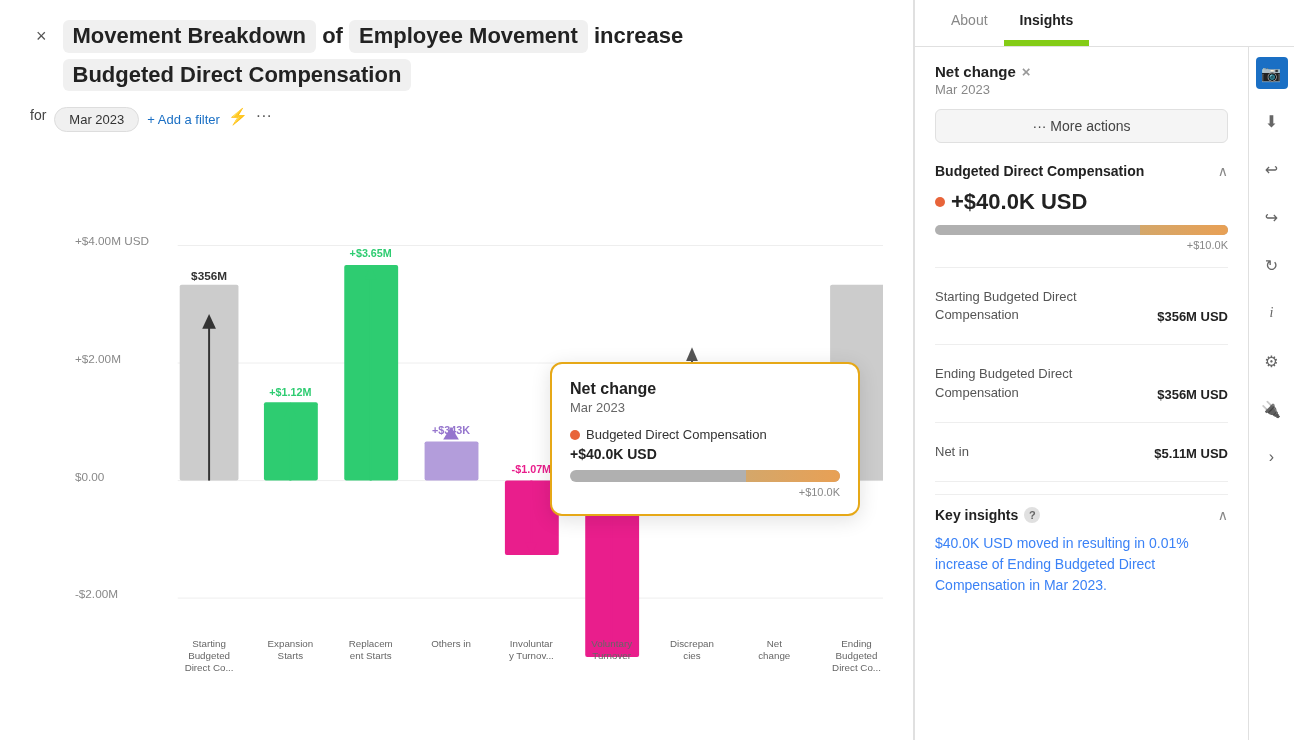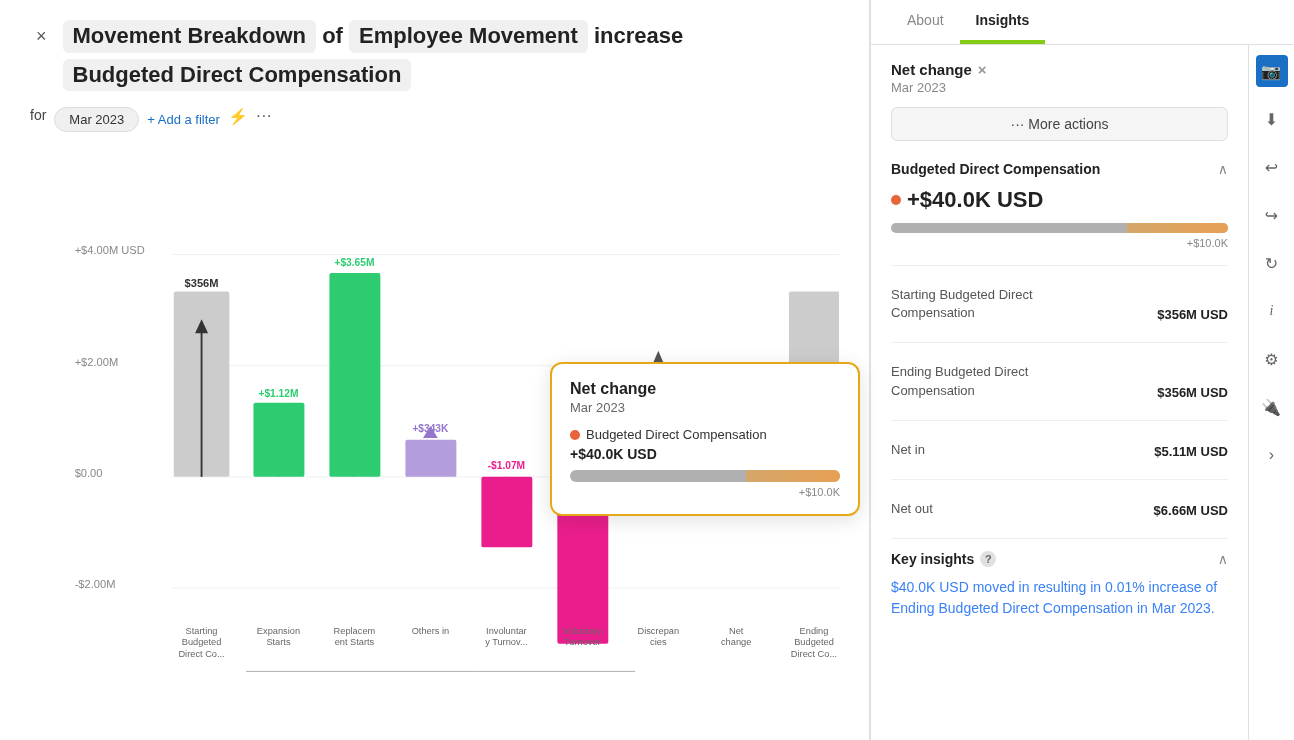--- a/index.html
+++ b/index.html
@@ -171,21 +171,21 @@
     }
 
     .tooltip-bar-label {
       font-size: 11px;
       color: #888;
       text-align: right;
     }
 
     
     .right-panel {
-      width: 424px;
+      width: 380px;
       display: flex;
       flex-direction: column;
       border-left: 1px solid #e0e0e0;
     }
 
     .tabs-row {
       display: flex;
       border-bottom: 1px solid #e0e0e0;
       padding: 0 20px;
     }
@@ -194,21 +194,21 @@
       padding: 12px 16px;
       font-size: 14px;
       color: #888;
       cursor: pointer;
       border-bottom: 2px solid transparent;
     }
 
     .tab.active {
       color: #222;
       font-weight: 600;
-      border-bottom: 4px solid #84cc16;
+      border-bottom: 6px solid #84cc16;
     }
 
     .right-icons {
       display: flex;
       flex-direction: column;
       width: 46px;
       border-left: 1px solid #e0e0e0;
       align-items: center;
       padding: 10px 0;
       gap: 16px;
@@ -592,24 +592,20 @@
 
         <hr class="divider">
 
         <div class="stat-row">
           <span class="stat-label">Net in</span>
           <span class="stat-value">$5.11M USD</span>
         </div>
 
         <hr class="divider">
 
-        <div class="stat-row">
-          <span class="stat-label">Net out</span>
-          <span class="stat-value">$6.66M USD</span>
-        </div>
 
         <hr class="divider">
       </div>
 
       <div class="key-insights-section">
         <div class="key-insights-header">
           <div class="key-insights-title">
             <span>Key insights</span>
             <span class="help-icon">?</span>
           </div>

